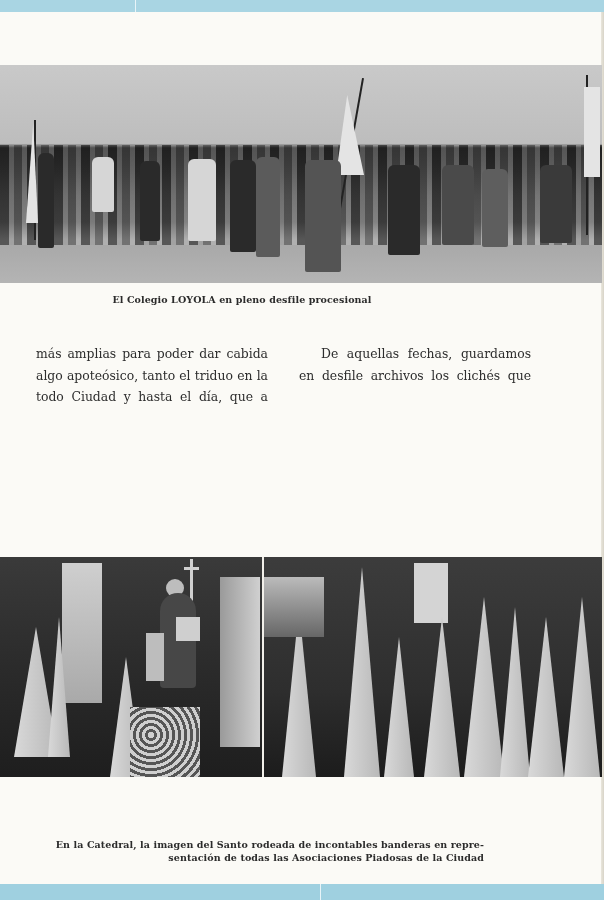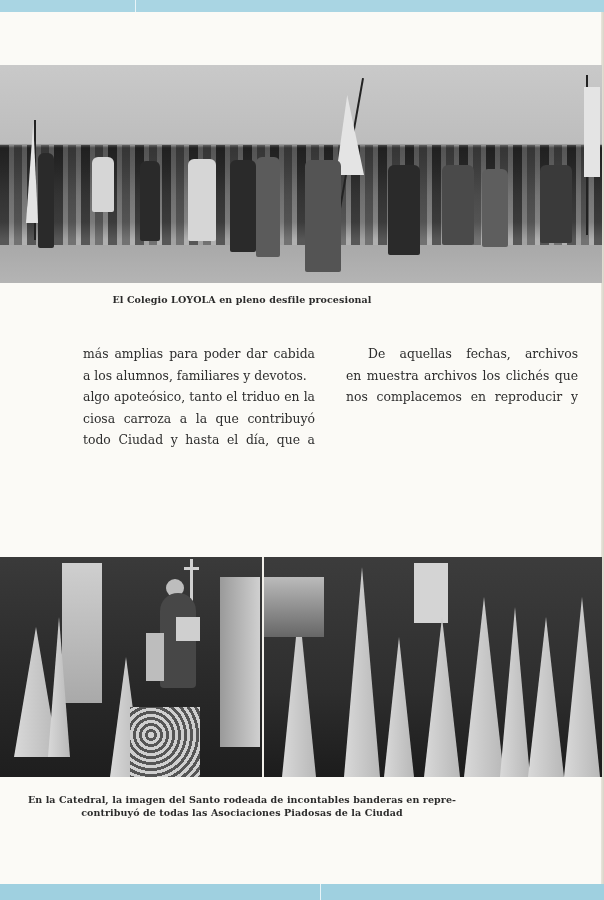--- a/index.html
+++ b/index.html
@@ -79,29 +79,28 @@
     .photo-divider {
       position: absolute; left: 262px; top: 557px; width: 2px; height: 220px; background: #f2f0ea;
     }
 
     .caption {
       position: absolute; left: 0; width: 484px; text-align: center;
       font-family: "DejaVu Serif", "Liberation Serif", serif;
       font-weight: bold; font-size: 9.5px; color: #2b2b2b; letter-spacing: 0.1px;
     }
     .caption-top { top: 294px; }
-    .caption-bottom { top: 793px; line-height: 13px; }
+    .caption-bottom { top: 838px; line-height: 13px; text-align: right; }
     .caption-bottom .line { display: block; }
 
     .column {
       position: absolute; top: 343px;
       font-family: "DejaVu Serif", "Liberation Serif", serif;
       font-size: 12.4px; line-height: 21.6px; color: #2d2d2d;
       text-align: justify;
-      margin-left: 47px;
     }
     .col-left { left: 36px; width: 232px; }
     .col-right { left: 299px; width: 232px; }
     .column .line { display: block; white-space: nowrap; text-align-last: justify; }
     .column .line.last { text-align-last: left; }
     .column .line.indent { padding-left: 22px; }
   </style>
 </head>
 <body>
 
@@ -128,30 +127,27 @@
   <div class="figure" style="left:388px; top:100px; width:32px; height:90px;"></div>
   <div class="figure" style="left:442px; top:100px; width:32px; height:80px; background:#4a4a4a;"></div>
   <div class="figure" style="left:482px; top:104px; width:26px; height:78px; background:#5e5e5e;"></div>
   <div class="figure" style="left:540px; top:100px; width:32px; height:78px; background:#3a3a3a;"></div>
 </div>
 
 <div class="caption caption-top">El Colegio LOYOLA en pleno desfile procesional</div>
 
 <div class="column col-left">
   <span class="line">más amplias para poder dar cabida</span>
-  <span class="line last">a los alumnos, familiares y devotos.</span>
   <span class="line">algo apoteósico, tanto el triduo en la</span>
-  <span class="line">ciosa carroza a la que contribuyó</span>
   <span class="line">todo Ciudad y hasta el día, que a</span>
 </div>
 
 <div class="column col-right">
-  <span class="line indent">De aquellas fechas, archivos</span>
-  <span class="line">en muestra archivos los clichés que</span>
-  <span class="line">nos complacemos en reproducir y</span>
+  <span class="line indent">De aquellas fechas, guardamos</span>
+  <span class="line">en desfile archivos los clichés que</span>
 </div>
 
 <div class="photo photo-bl" title="Image of the Saint in the Cathedral surrounded by banners">
   <div class="banner-rect" style="left:62px; top:6px; width:40px; height:140px;"></div>
   <div class="banner" style="left:14px; top:70px; width:44px; height:130px;"></div>
   <div class="banner" style="left:48px; top:60px; width:22px; height:140px;"></div>
   <div class="cross-v" style="left:190px; top:2px; width:3px; height:50px;"></div>
   <div class="cross-v" style="left:184px; top:10px; width:15px; height:3px;"></div>
   <div class="halo" style="left:166px; top:22px; width:18px; height:18px;"></div>
   <div class="saint" style="left:160px; top:36px; width:36px; height:95px;"></div>
@@ -172,16 +168,16 @@
   <div class="banner" style="left:160px; top:60px; width:36px; height:160px;"></div>
   <div class="banner" style="left:200px; top:40px; width:40px; height:180px;"></div>
   <div class="banner" style="left:236px; top:50px; width:30px; height:170px;"></div>
   <div class="banner" style="left:264px; top:60px; width:36px; height:160px;"></div>
   <div class="banner" style="left:300px; top:40px; width:36px; height:180px;"></div>
   <div class="banner-rect" style="left:0; top:20px; width:60px; height:60px; background:linear-gradient(#bbb,#666);"></div>
 </div>
 
 <div class="caption caption-bottom">
   <span class="line">En la Catedral, la imagen del Santo rodeada de incontables banderas en repre-</span>
-  <span class="line">contribuyó de todas las Asociaciones Piadosas de la Ciudad</span>
+  <span class="line">sentación de todas las Asociaciones Piadosas de la Ciudad</span>
 </div>
 
 <div class="band-bottom"></div>
 
 </body></html>

